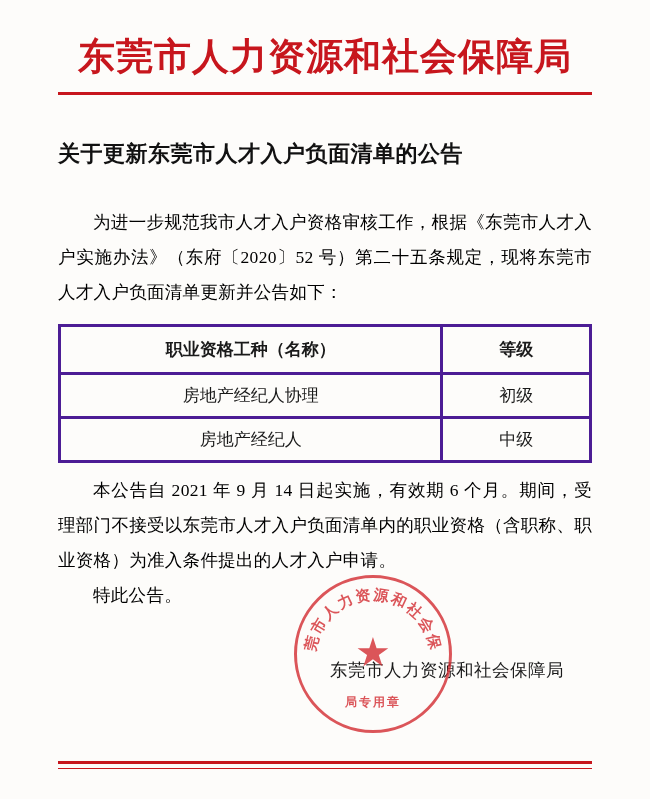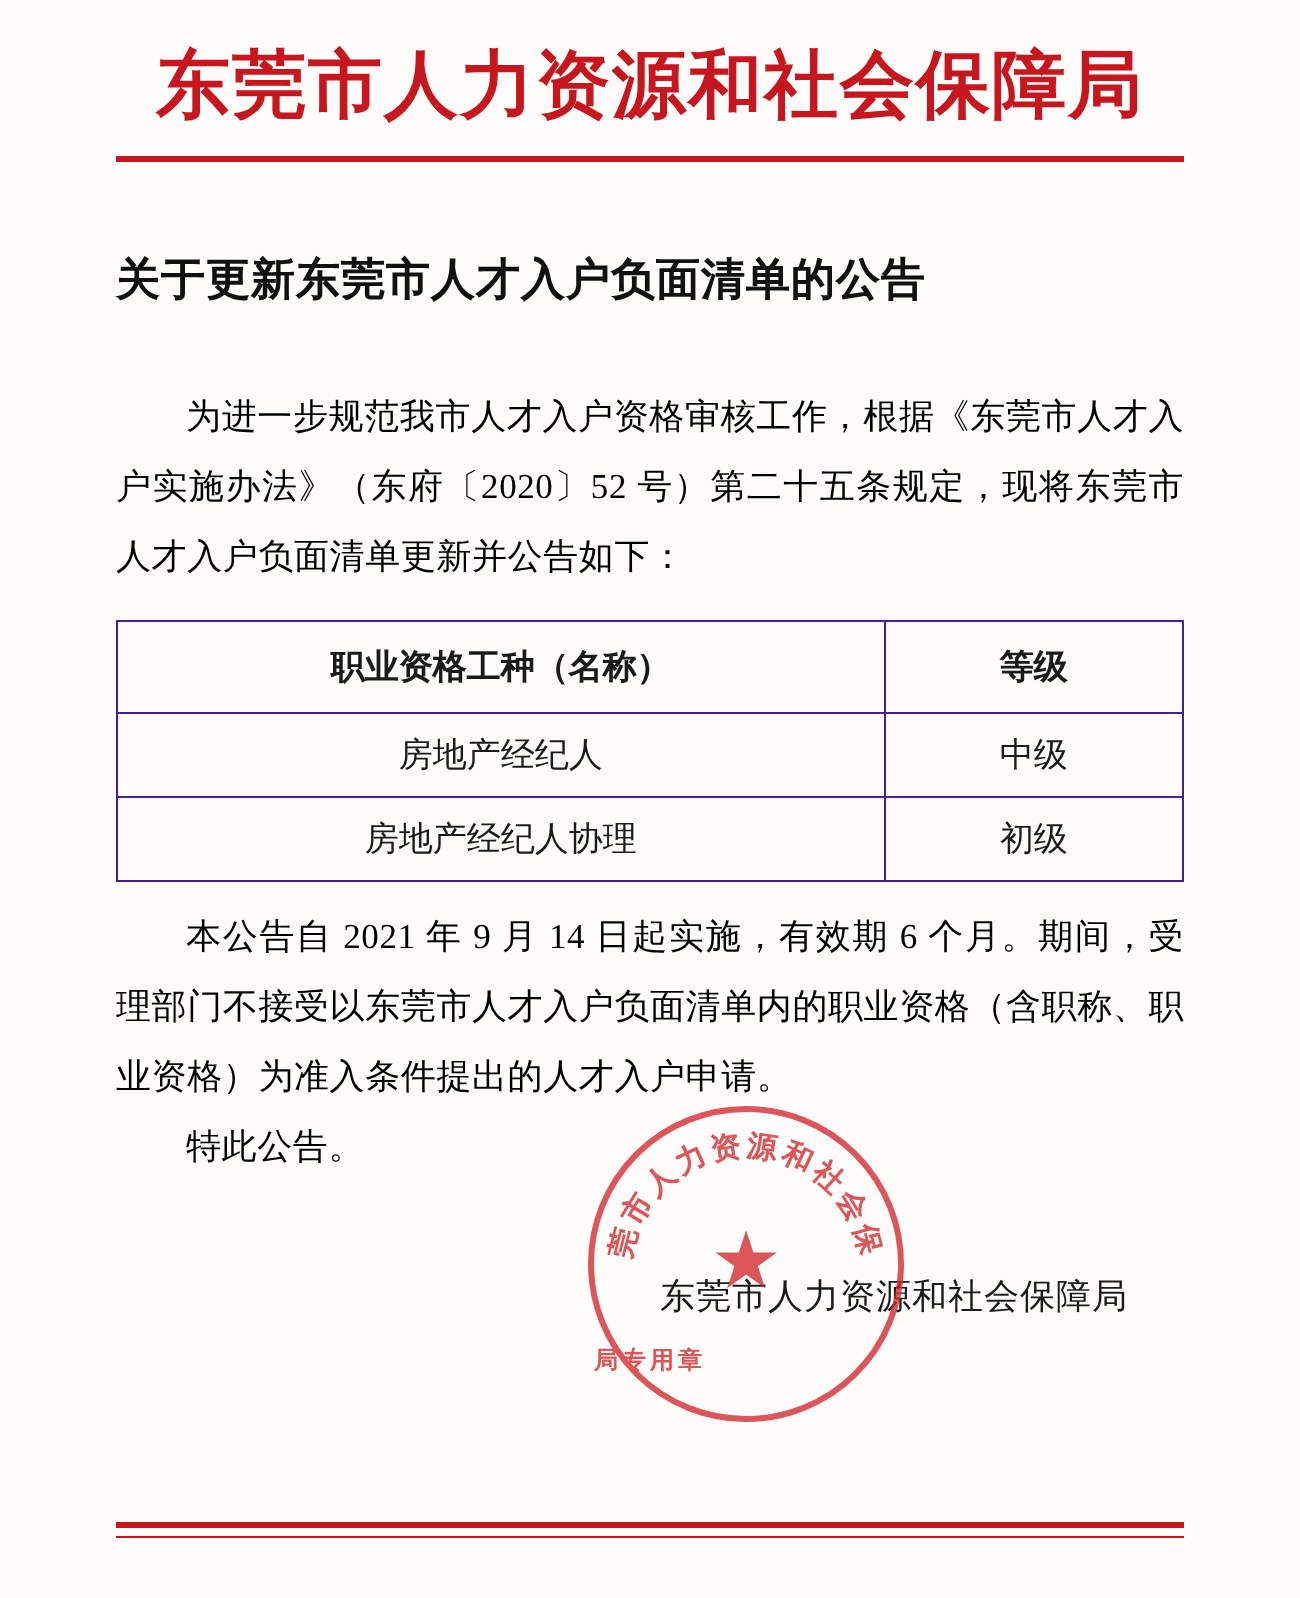--- a/index.html
+++ b/index.html
@@ -13,21 +13,21 @@
     font-family: "Liberation Serif", "DejaVu Serif", serif;
     color: #1a1a1a;
     overflow: hidden;
   }
   .page {
     position: relative;
     width: 650px;
     height: 799px;
     background: #fdfcfa;
     box-sizing: border-box;
-    padding: 2px 58px;
+    padding: 16px 58px;
   }
 
   
   .masthead {
     padding-top: 18px;
     text-align: center;
   }
   .masthead-title {
     font-family: "DejaVu Serif", "Liberation Serif", serif;
     color: #c7161d;
@@ -74,21 +74,21 @@
   .table-wrap {
     margin-top: 14px;
     margin-bottom: 10px;
   }
   table.qual-table {
     width: 100%;
     border-collapse: collapse;
     font-size: 17px;
   }
   table.qual-table td, table.qual-table th {
-    border: 1px solid #4c1d95;
+    border: 3px solid #4c1d95;
     text-align: center;
     padding: 9px 4px;
     font-weight: normal;
     color: #1a1a1a;
   }
   table.qual-table thead th {
     font-weight: bold;
     padding: 11px 4px;
   }
   table.qual-table .col-name { width: 72%; }
@@ -136,21 +136,21 @@
     font-family: "DejaVu Serif", "Liberation Serif", serif;
     font-size: 15px;
     font-weight: bold;
     letter-spacing: 2px;
   }
   .seal .seal-bottom {
     position: absolute;
     left: 0;
     right: 0;
     bottom: 16px;
-    text-align: left;
+    text-align: center;
     color: #d2272d;
     font-size: 12px;
     font-weight: bold;
     letter-spacing: 2px;
   }
 
   
   .bottom-rules {
     position: absolute;
     left: 58px;
@@ -179,26 +179,26 @@
   <div class="table-wrap">
     <table class="qual-table">
       <thead>
         <tr>
           <th class="col-name">职业资格工种（名称）</th>
           <th class="col-level">等级</th>
         </tr>
       </thead>
       <tbody>
         <tr>
+          <td>房地产经纪人协理</td>
+          <td>初级</td>
+        </tr>
+        <tr>
           <td>房地产经纪人</td>
           <td>中级</td>
-        </tr>
-        <tr>
-          <td>房地产经纪人协理</td>
-          <td>初级</td>
         </tr>
       </tbody>
     </table>
   </div>
 
   <div class="body-block" style="margin-top:10px;">
     <p class="para">本公告自 2021 年 9 月 14 日起实施，有效期 6 个月。期间，受理部门不接受以东莞市人才入户负面清单内的职业资格（含职称、职业资格）为准入条件提出的人才入户申请。</p>
     <p class="para">特此公告。</p>
   </div>
 

